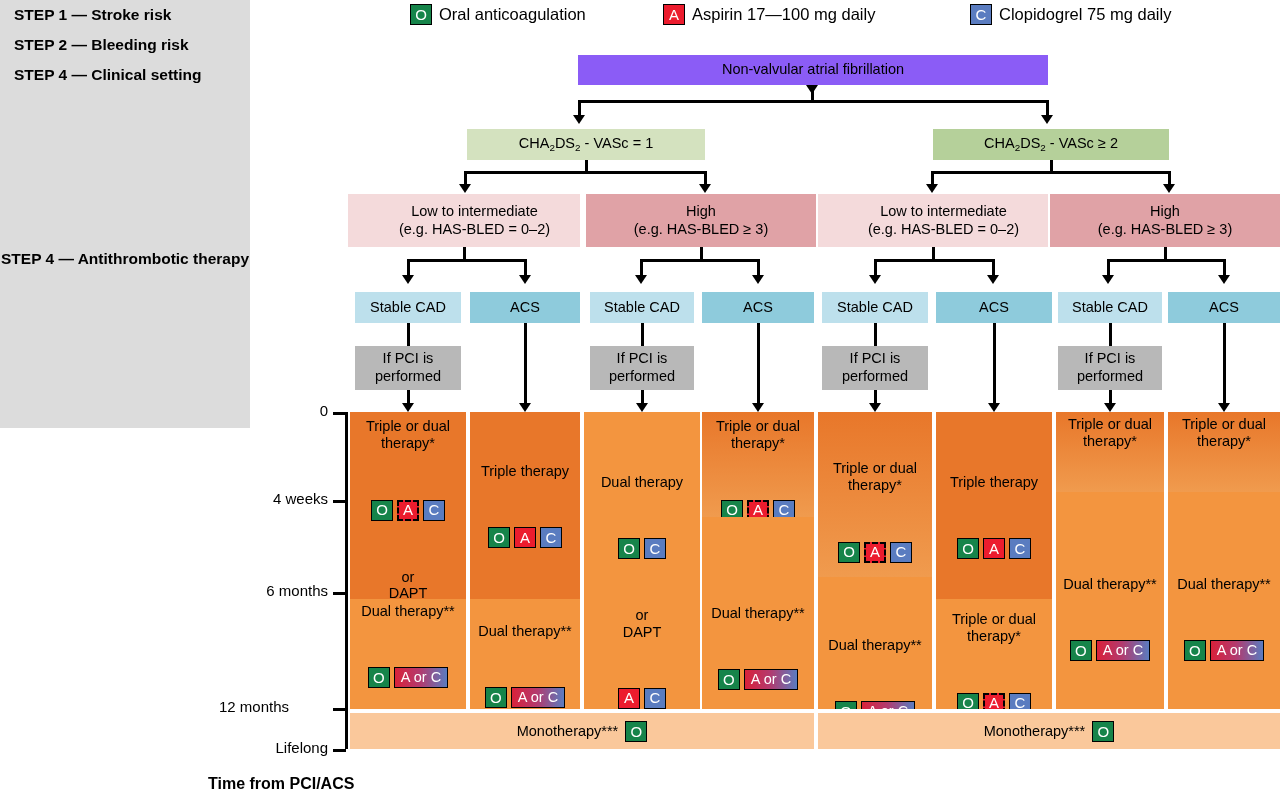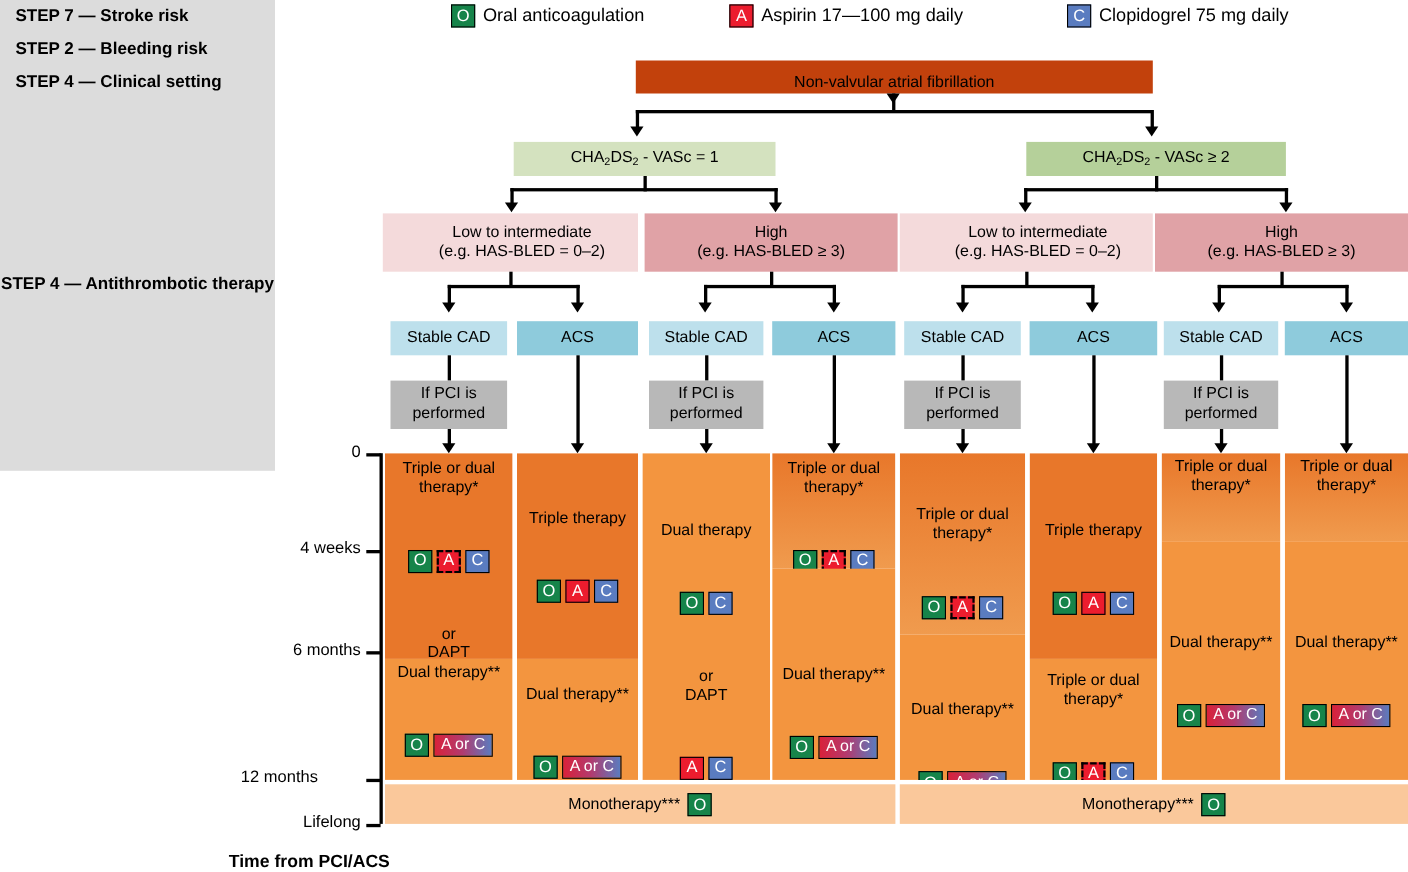--- a/index.html
+++ b/index.html
@@ -36,21 +36,21 @@
     background:#dcdcdc;color:#000;font-weight:bold;font-size:15.5px;
     display:flex;align-items:center;box-sizing:border-box;padding-left:14px;
   }
   .steplabel.center{justify-content:center;text-align:center;padding-left:0;line-height:1.25;}
   
   .fbox{
     position:absolute;box-sizing:border-box;
     display:flex;flex-direction:column;align-items:center;justify-content:center;
     text-align:center;font-size:14.5px;line-height:1.22;
   }
-  .fbox.gray{background:#c2410c;justify-content:flex-end;}
+  .fbox.gray{background:#8b5cf6;}
   .fbox.green-l{background:#d4e2bf;}
   .fbox.green-d{background:#b5d09a;}
   .fbox.pink-l{background:#f4dadb;padding-left:21px;}
   .fbox.pink-d{background:#e0a2a6;}
   .fbox.blue-l{background:#bde0ec;}
   .fbox.blue-d{background:#8ecbdc;}
   .fbox.grayalt{background:#b8b8b8;}
   sub{font-size:0.68em;vertical-align:-0.28em;}
   
   .ln{position:absolute;background:#000;}
@@ -105,21 +105,21 @@
 
 <div class="ln vl" style="left:811px;top:85px;height:17px;"></div>
 <div class="ln hl" style="left:578px;top:100px;width:470px;"></div>
 <div class="ln vl" style="left:578px;top:100px;height:16px;"></div>
 <div class="ln vl" style="left:1046px;top:100px;height:16px;"></div>
 <div class="arrow" style="left:573px;top:115px;"></div>
 <div class="arrow" style="left:1041px;top:115px;"></div>
 <div class="arrow" style="left:806px;top:85px;"></div>
 
 <div class="steplabel" style="left:0;top:128px;width:250px;height:30px;">
-  <span>STEP 7 — Stroke risk</span>
+  <span>STEP 1 — Stroke risk</span>
 </div>
 <div class="steplabel" style="left:0;top:196px;width:250px;height:30px;">
   <span>STEP 2 — Bleeding risk</span>
 </div>
 <div class="steplabel" style="left:0;top:291px;width:250px;height:30px;">
   <span>STEP 4 — Clinical setting</span>
 </div>
 <div class="steplabel center" style="left:0;top:411px;width:250px;height:338px;">
   <span>STEP 4 — Antithrombotic therapy</span>
 </div>

